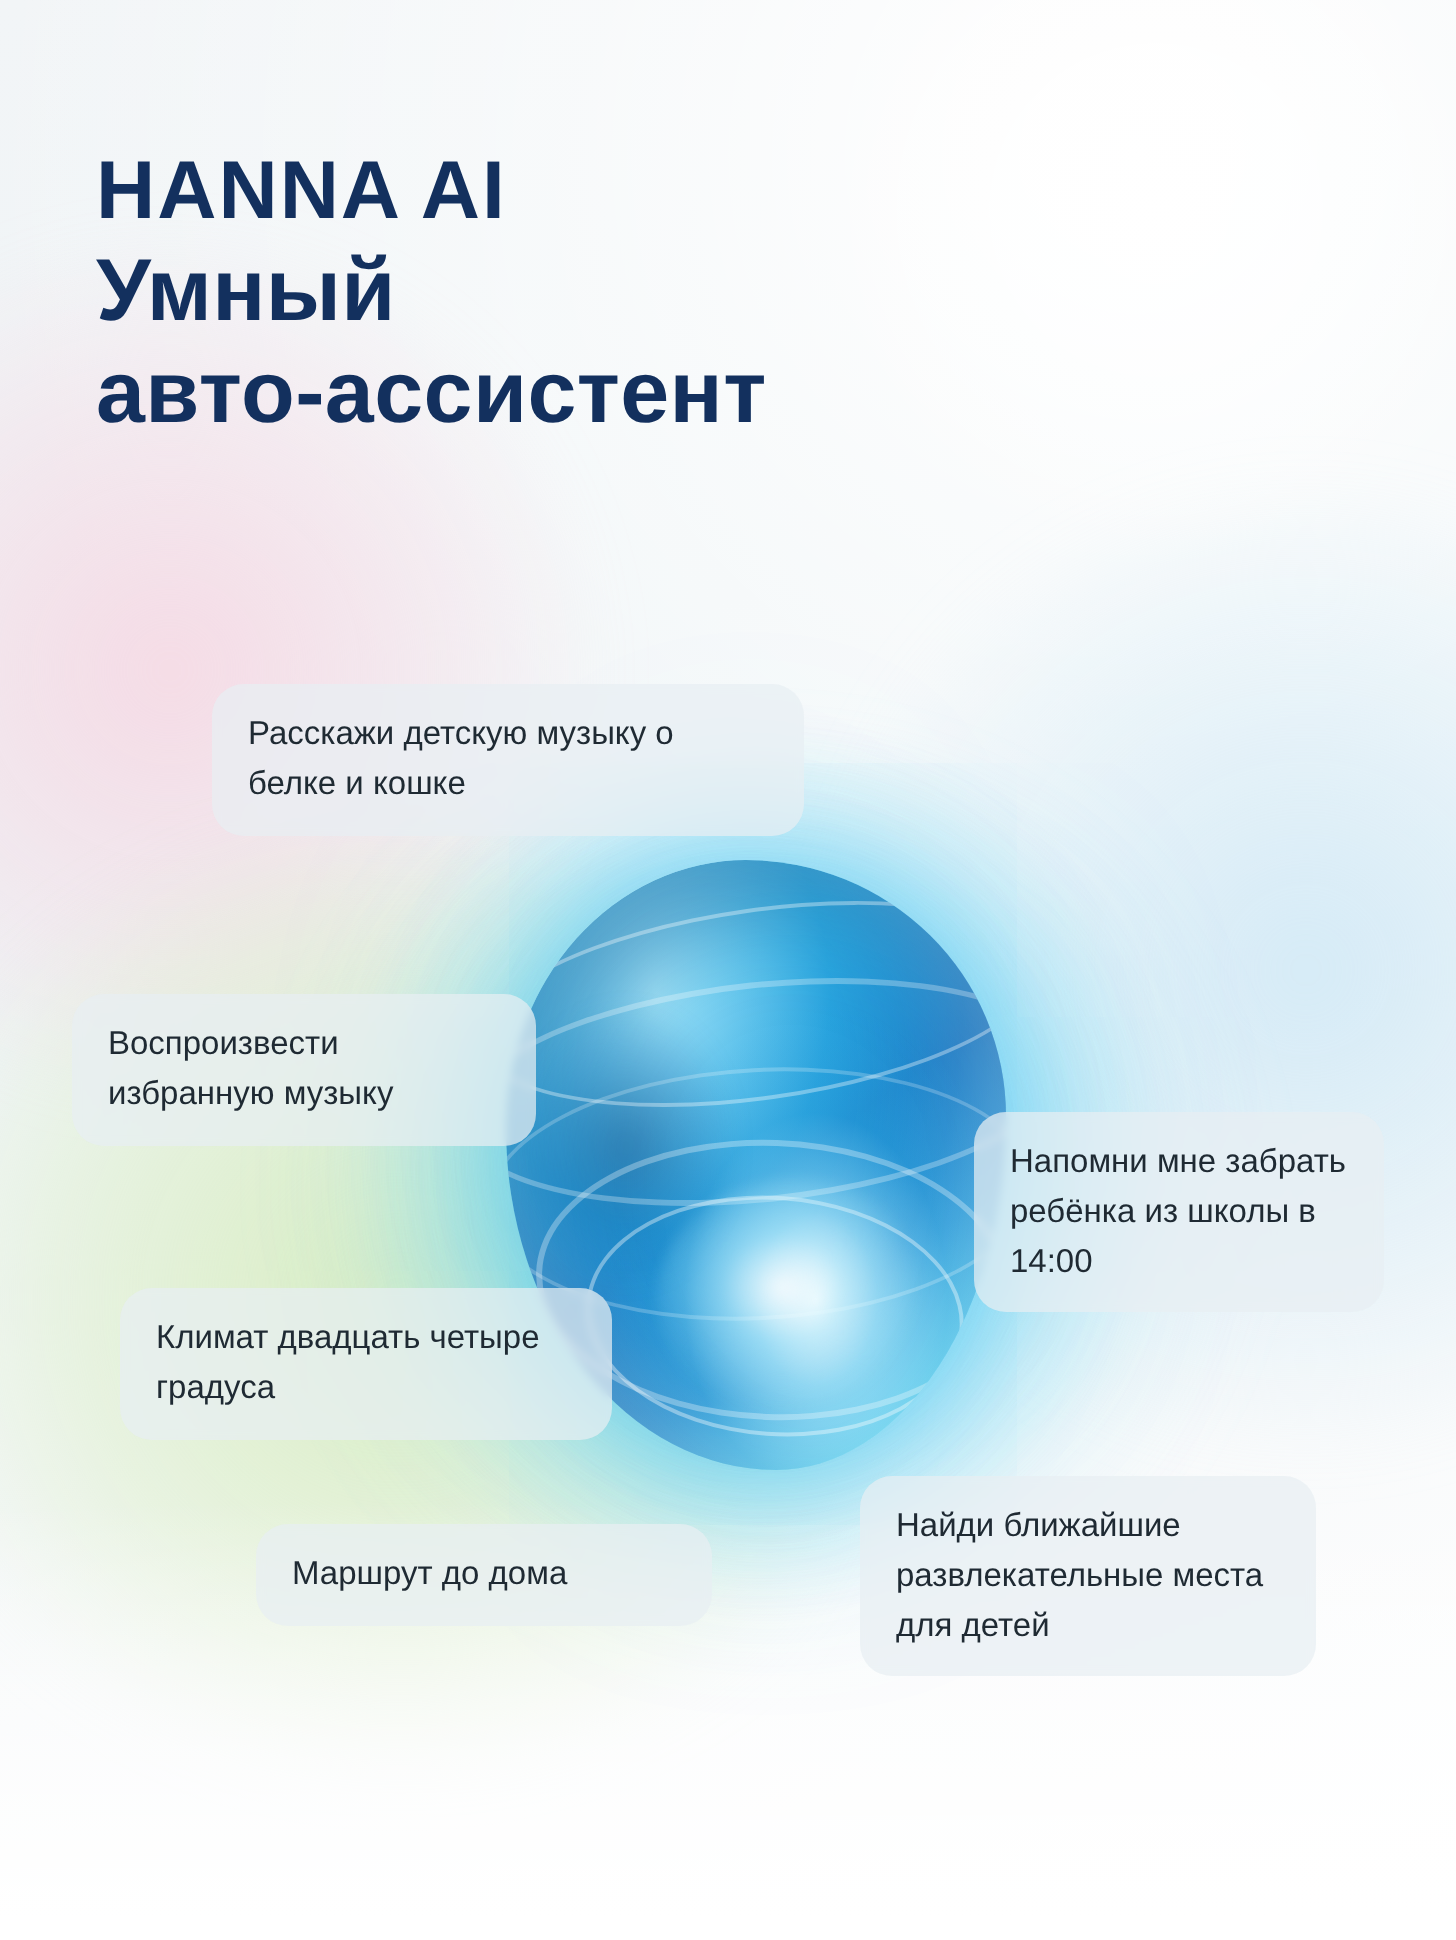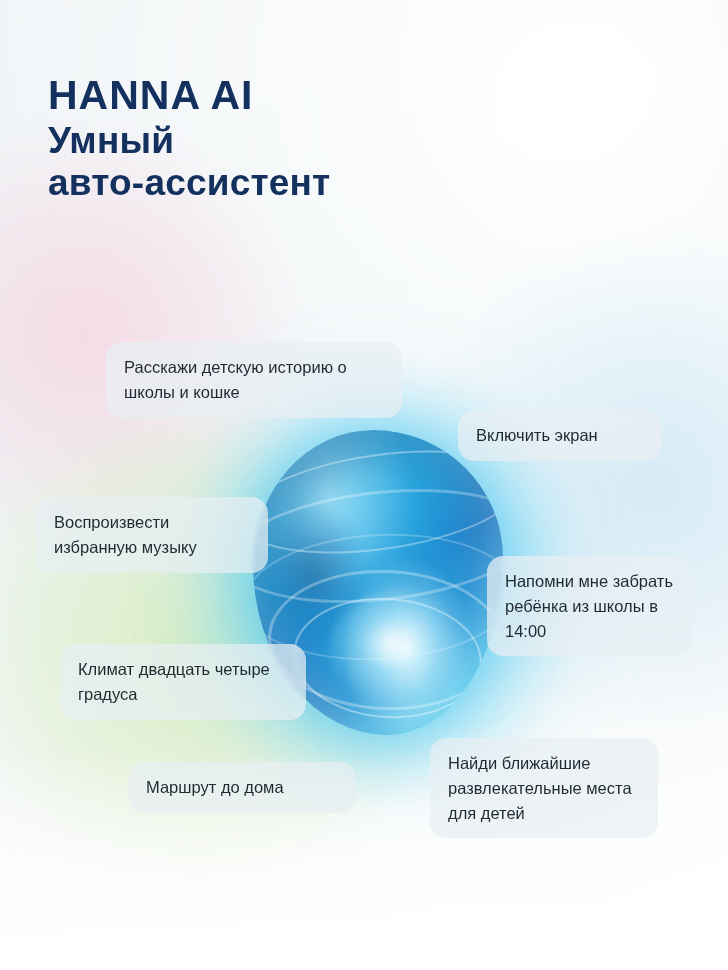--- a/index.html
+++ b/index.html
@@ -89,21 +89,21 @@
 
   
   .headline {
     position: absolute;
     left: 48px;
     top: 72px;
     width: 520px;
     z-index: 6;
   }
   .headline .line {
-    font-size: 37px;
+    font-size: 44px;
     line-height: 1.16;
     font-weight: bold;
     color: #13305e;
     letter-spacing: 0.2px;
     white-space: nowrap;
   }
   .headline .line-1 { font-size: 41px; letter-spacing: 1px; }
 
   
   .orb-wrap {
@@ -218,21 +218,20 @@
       <div class="orb-dark"></div>
       <div class="orb-band b1"></div>
       <div class="orb-band b2"></div>
       <div class="orb-band b3"></div>
       <div class="orb-band b4"></div>
       <div class="orb-band b5"></div>
       <div class="orb-swirl"></div>
     </div>
   </div>
 
-  <div class="bubble bubble-1">Расскажи детскую историю о школы и кошке</div>
-  <div class="bubble bubble-2">Включить экран</div>
+  <div class="bubble bubble-1">Расскажи детскую музыку о белке и кошке</div>
   <div class="bubble bubble-3">Воспроизвести избранную музыку</div>
   <div class="bubble bubble-4">Напомни мне забрать ребёнка из школы в 14:00</div>
   <div class="bubble bubble-5">Климат двадцать четыре градуса</div>
   <div class="bubble bubble-6">Найди ближайшие развлекательные места для детей</div>
   <div class="bubble bubble-7">Маршрут до дома</div>
 
 </div>
 
 </body></html>

